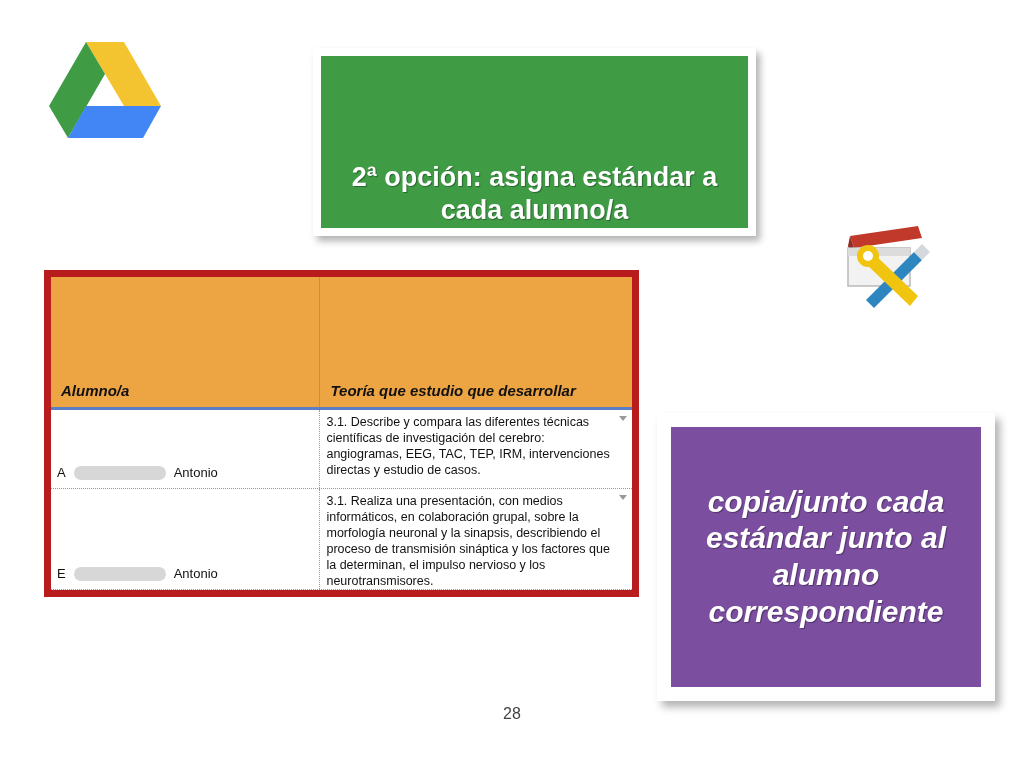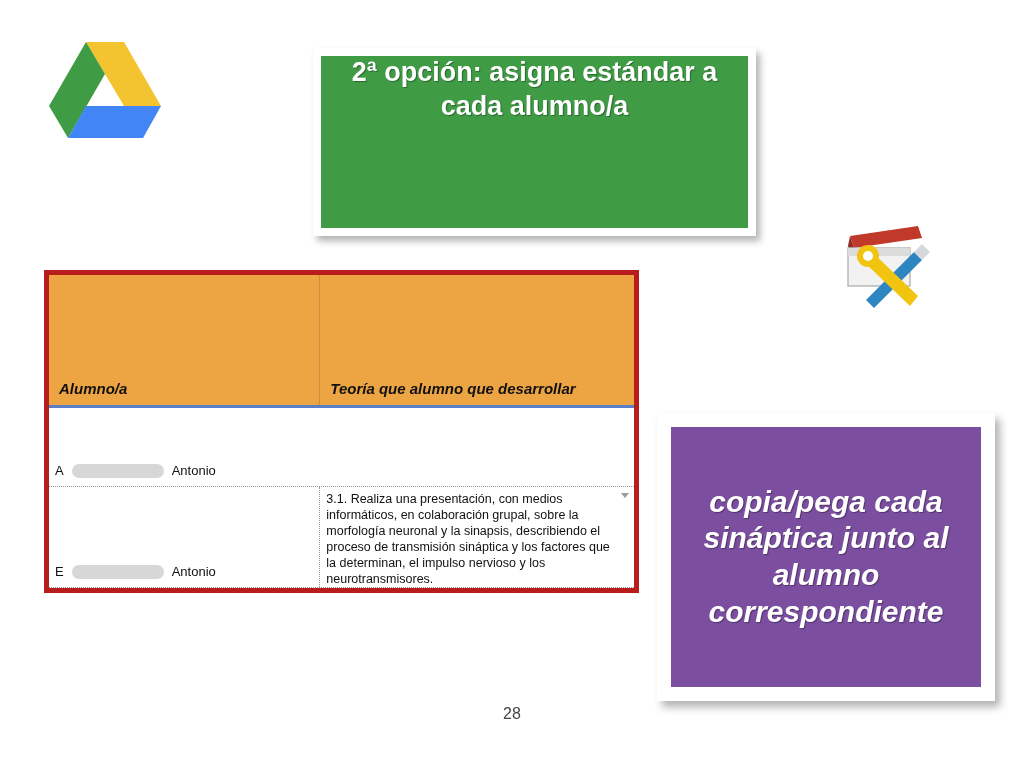--- a/index.html
+++ b/index.html
@@ -34,21 +34,21 @@
     background: #ffffff;
     padding: 8px;
     box-sizing: border-box;
     box-shadow: 4px 5px 7px rgba(0,0,0,0.30);
   }
   #green-card-inner {
     width: 100%;
     height: 100%;
     background: #3f9c45;
     display: flex;
-    align-items: flex-start;
+    align-items: flex-end;
     justify-content: center;
     text-align: center;
   }
   #green-card-text {
     color: #ffffff;
     font-size: 27px;
     font-weight: bold;
     line-height: 1.25;
     padding: 0 18px;
     text-shadow: 1px 1px 1px rgba(0,0,0,0.35);
@@ -93,21 +93,21 @@
     width: 120px;
     height: 92px;
   }
 
   
   #sheet {
     position: absolute;
     left: 44px;
     top: 270px;
     width: 595px;
-    border: 5px solid #b91c1c;
+    border: 7px solid #b91c1c;
     box-sizing: border-box;
     background: #fff;
   }
   .sheet-header-row {
     display: flex;
     height: 130px;
     background: #eda544;
   }
   .sheet-header-row .cell {
     box-sizing: border-box;
@@ -225,49 +225,53 @@
     <circle cx="46" cy="38" r="5" fill="#ffffff"></circle>
   </svg>
 </div>
 
 <div id="sheet">
   <div class="sheet-header-row">
     <div class="cell col-a">
       <div class="hdr-label">Alumno/a</div>
     </div>
     <div class="cell col-b">
-      <div class="hdr-label">Teoría que alumno que desarrollar</div>
+      <div class="hdr-label">Teoría que estudio que desarrollar</div>
     </div>
   </div>
   <div class="sheet-blue-line"></div>
 
   <div class="data-row row1">
     <div class="cell col-a name-cell">
       <div class="name-line">
         <span>A</span>
         <span class="redaction"></span>
         <span>Antonio</span>
       </div>
     </div>
+    <div class="cell col-b">
+      <div class="theory-text">3.1. Describe y compara las diferentes técnicas científicas de investigación del cerebro: angiogramas, EEG, TAC, TEP, IRM, intervenciones directas y estudio de casos.</div>
+      <div class="cell-dropdown"></div>
+    </div>
   </div>
 
   <div class="data-row row2">
     <div class="cell col-a name-cell">
       <div class="name-line">
         <span>E</span>
         <span class="redaction"></span>
         <span>Antonio</span>
       </div>
     </div>
     <div class="cell col-b">
       <div class="theory-text">3.1. Realiza una presentación, con medios informáticos, en colaboración grupal, sobre la morfología neuronal y la sinapsis, describiendo el proceso de transmisión sináptica y los factores que la determinan, el impulso nervioso y los neurotransmisores.</div>
       <div class="cell-dropdown"></div>
     </div>
   </div>
 </div>
 
 <div id="purple-card">
   <div id="purple-card-inner">
-    <div id="purple-card-text">copia/pega cada sináptica junto al alumno correspondiente</div>
+    <div id="purple-card-text">copia/junto cada estándar junto al alumno correspondiente</div>
   </div>
 </div>
 
 <div id="page-number">28</div>
 
 </body></html>

